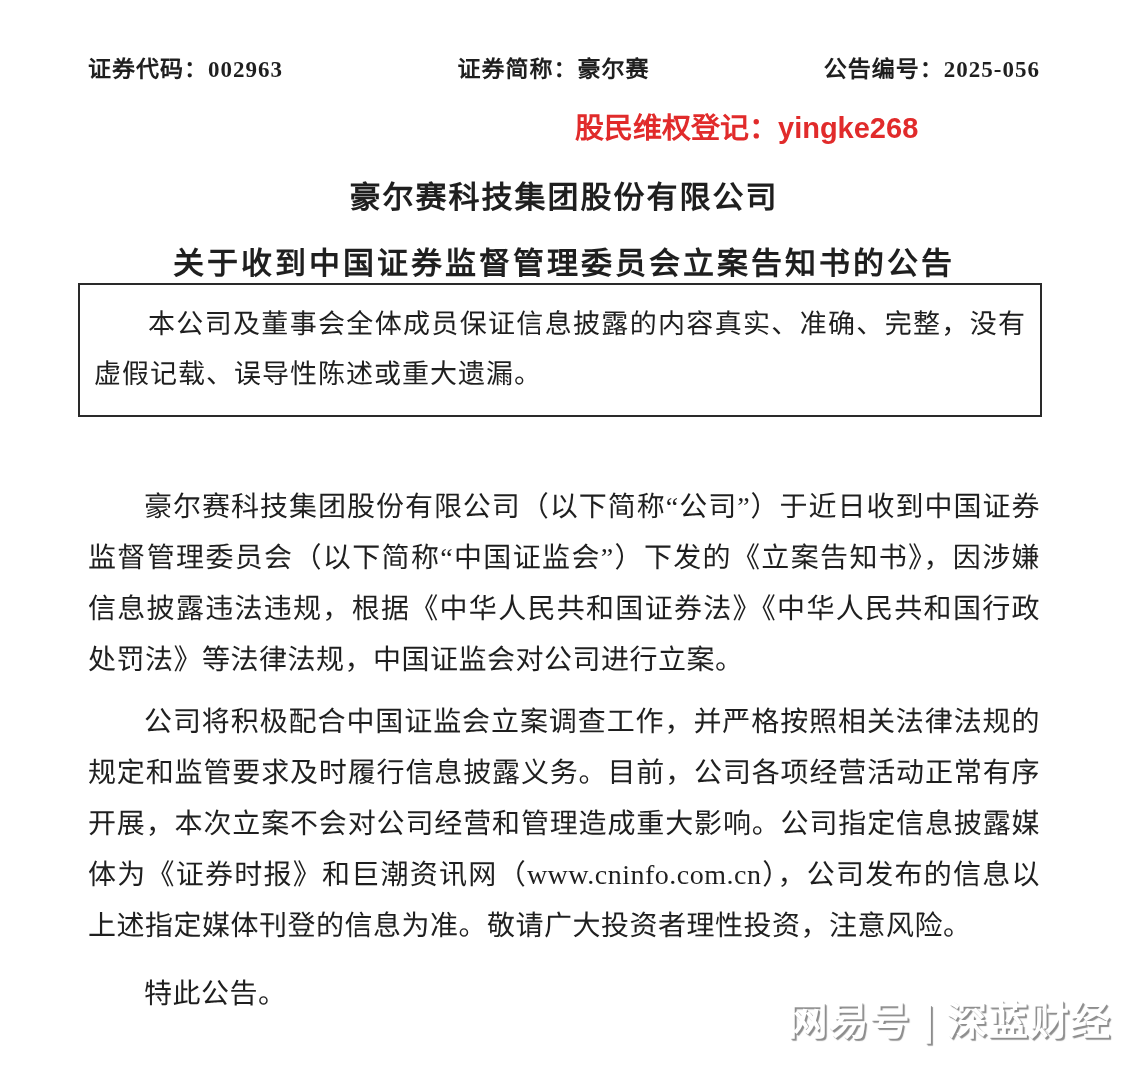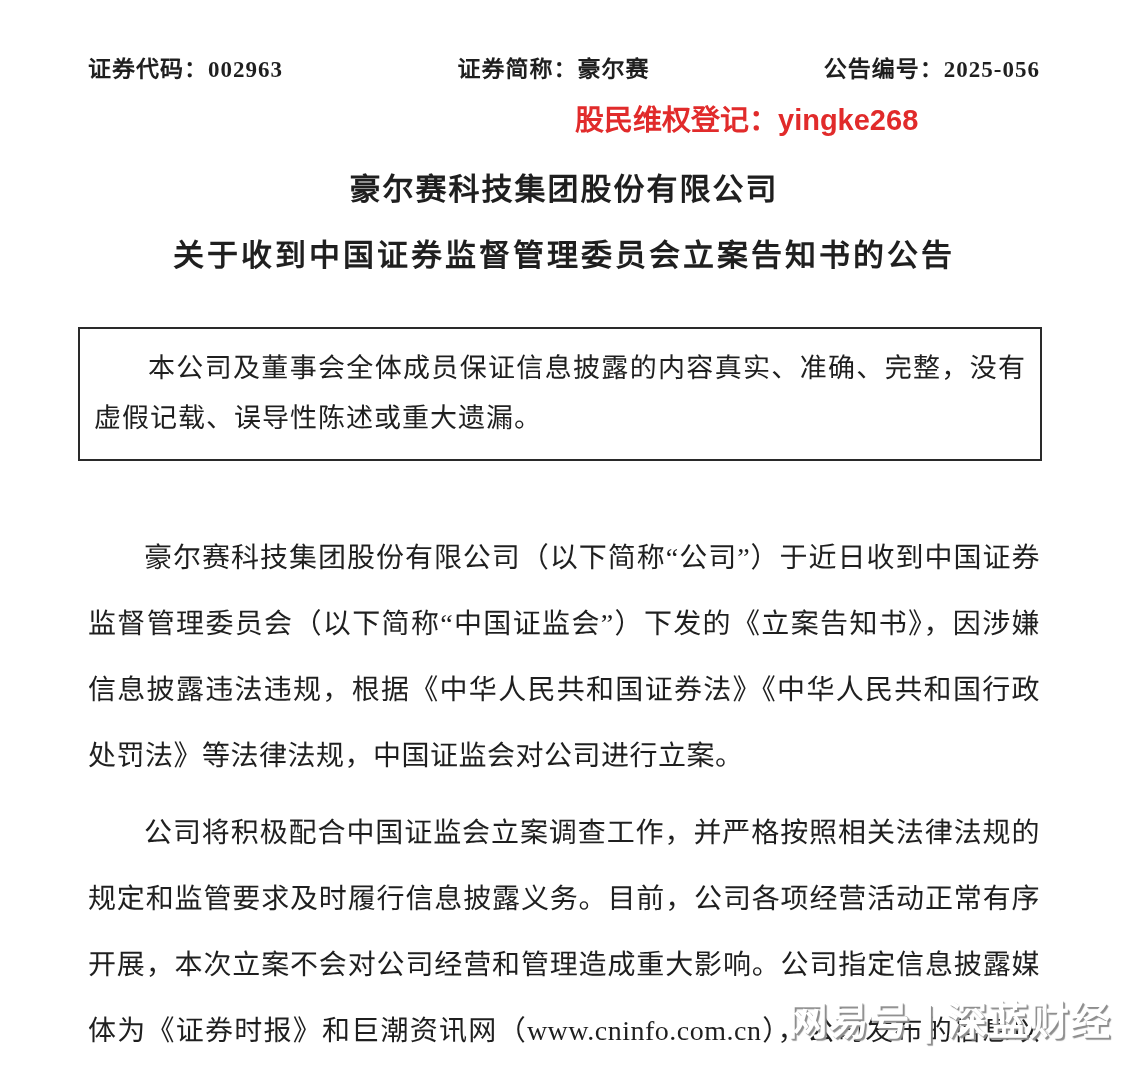--- a/index.html
+++ b/index.html
@@ -24,21 +24,21 @@
     display: flex;
     justify-content: space-between;
     align-items: center;
     font-size: 23px;
     font-weight: 700;
     letter-spacing: 1px;
     white-space: nowrap;
   }
   
   .rights-line {
-    margin-top: 12px;
+    margin-top: 20px;
     padding-left: 487px;
     font-family: "Liberation Sans", "DejaVu Sans", sans-serif;
     font-size: 29px;
     font-weight: 700;
     color: #e12b2b;
     white-space: nowrap;
   }
   .doc-title {
     margin-top: 26px;
     text-align: center;
@@ -47,42 +47,41 @@
     letter-spacing: 2px;
   }
   .doc-subtitle {
     margin-top: 21px;
     text-align: center;
     font-size: 31px;
     font-weight: 700;
     letter-spacing: 3px;
   }
   .disclaimer-box {
-    margin-top: 52px;
     margin-left: -10px;
     margin-right: -2px;
     border: 2px solid #2a2a2a;
     padding: 14px 14px 16px 14px;
     box-sizing: border-box;
   }
   .disclaimer-box p {
     margin: 0;
     font-size: 27px;
     line-height: 50px;
     text-indent: 2em;
     text-align: justify;
     letter-spacing: 1px;
   }
   .body-text {
     margin-top: 64px;
   }
   .body-text p {
     margin: 0 0 11px 0;
     font-size: 28px;
-    line-height: 66px;
+    line-height: 51px;
     text-indent: 2em;
     text-align: justify;
     letter-spacing: 0.5px;
   }
   .body-text p.closing {
     margin-top: 17px;
     text-align: left;
   }
   
   .watermark {

